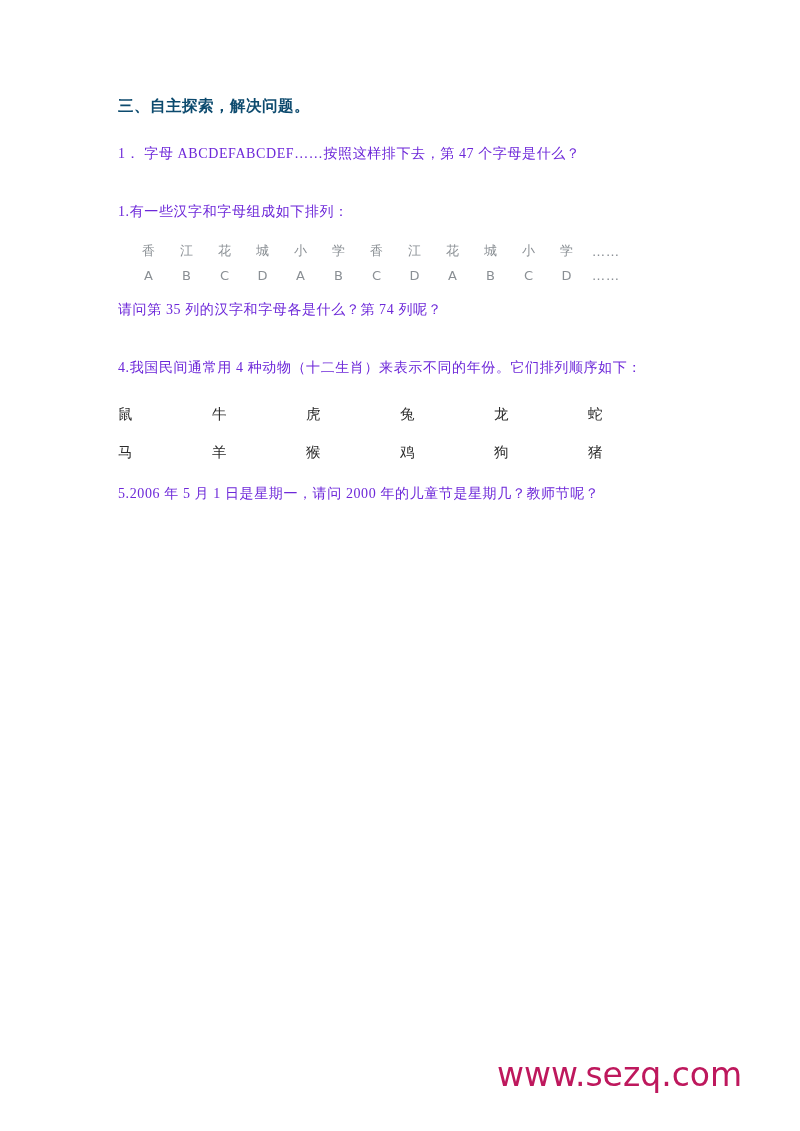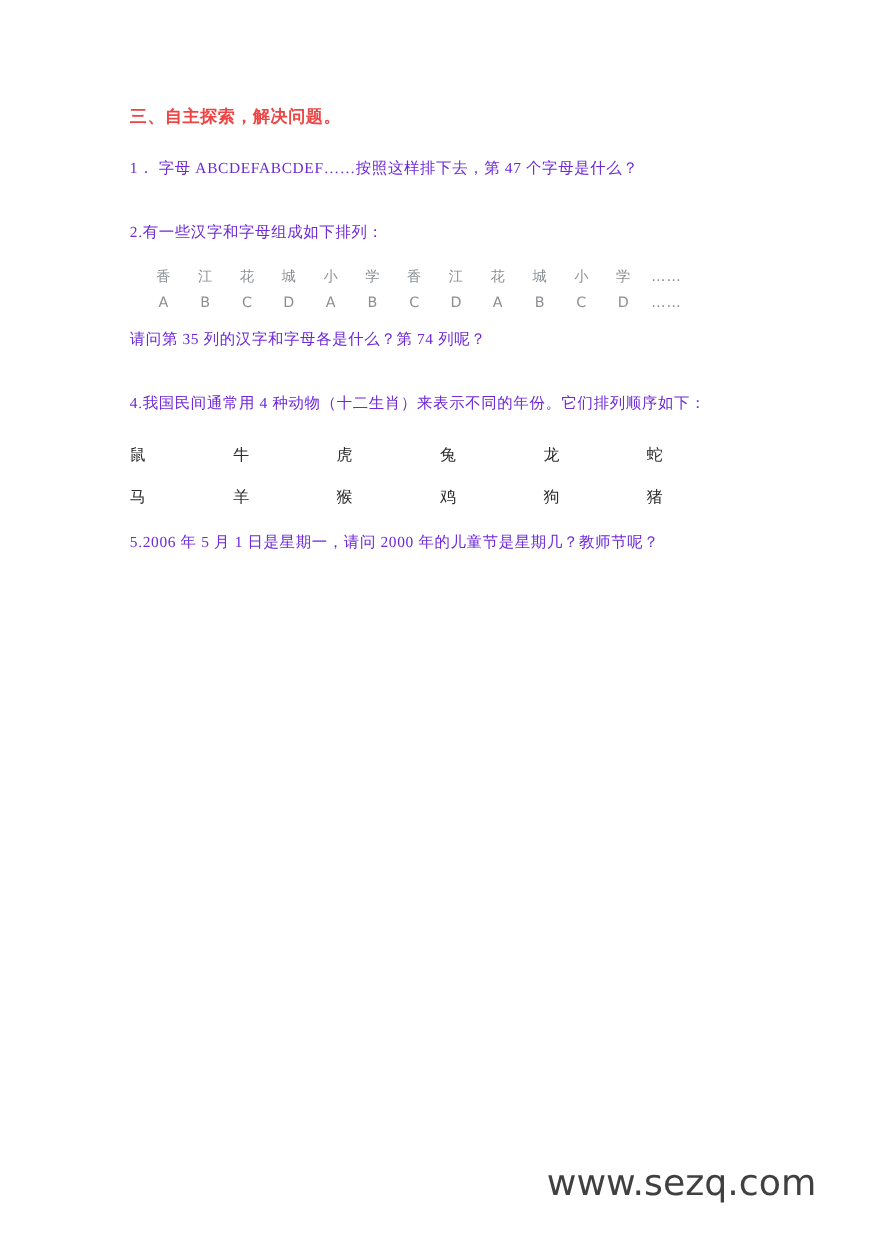--- a/index.html
+++ b/index.html
@@ -21,21 +21,21 @@
     height: 1131px;
     background: #fff;
   }
   .content {
     position: absolute;
     left: 118px;
     top: 96px;
     width: 566px;
   }
   .section-title {
-    color: #ef4444;
+    color: #0c4a6e;
     font-family: "DejaVu Sans", sans-serif;
     font-weight: bold;
     font-size: 15.5px;
     letter-spacing: 0.5px;
     margin: 0 0 20px 0;
   }
   .q {
     color: #6d28d9;
     font-family: Liberation Serif, serif;
     font-size: 14px;
@@ -81,38 +81,38 @@
   .zodiac-row .cell {
     width: 94px;
     flex: 0 0 auto;
   }
   .watermark {
     position: absolute;
     left: 497px;
     top: 1055px;
     font-family: "DejaVu Sans", sans-serif;
     font-size: 33px;
-    color: #404040;
+    color: #be185d;
     letter-spacing: 0px;
     font-weight: normal;
     white-space: nowrap;
   }
 </style>
 </head>
 <body>
 
 <div class="page">
   <div class="content">
 
     <h2 class="section-title">三、自主探索，解决问题。</h2>
 
     <p class="q">1． 字母 ABCDEFABCDEF……按照这样排下去，第 47 个字母是什么？</p>
 
 
-    <p class="q tight">2.有一些汉字和字母组成如下排列：</p>
+    <p class="q tight">1.有一些汉字和字母组成如下排列：</p>
 
     <div class="grid-rows">
       <div class="grid-row">
         <span class="cell">香</span>
         <span class="cell">江</span>
         <span class="cell">花</span>
         <span class="cell">城</span>
         <span class="cell">小</span>
         <span class="cell">学</span>
         <span class="cell">香</span>

